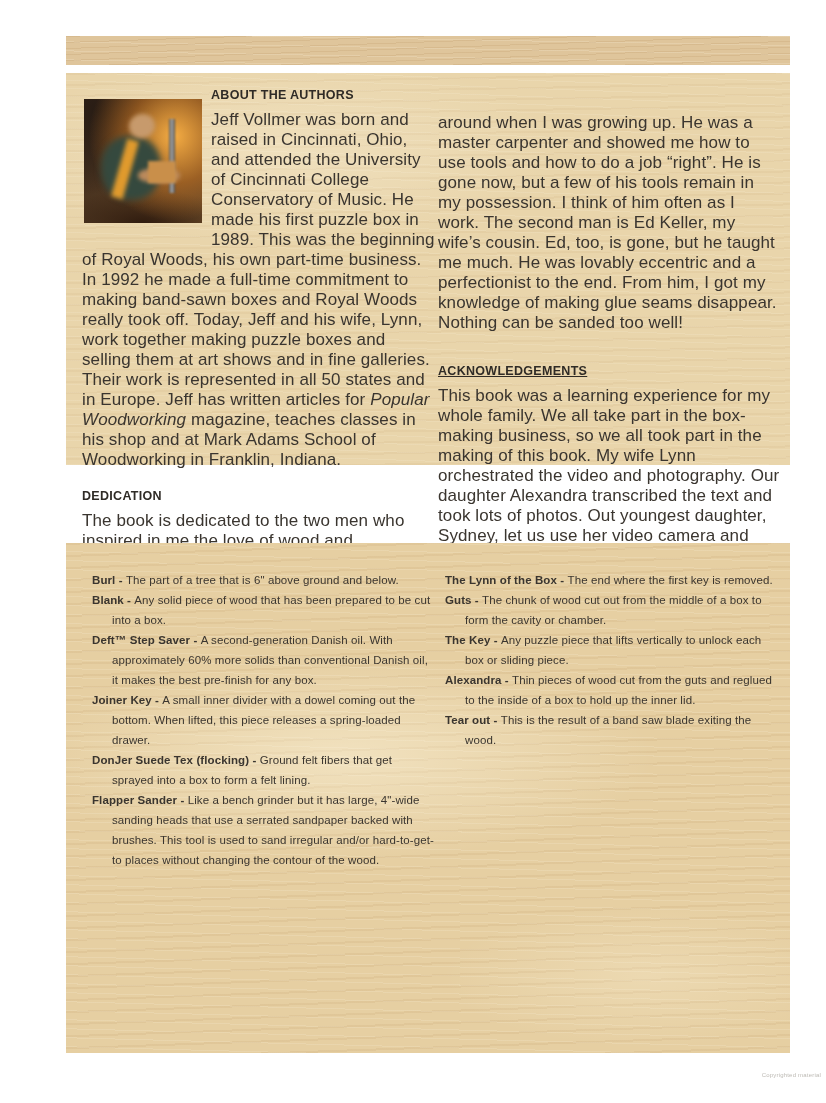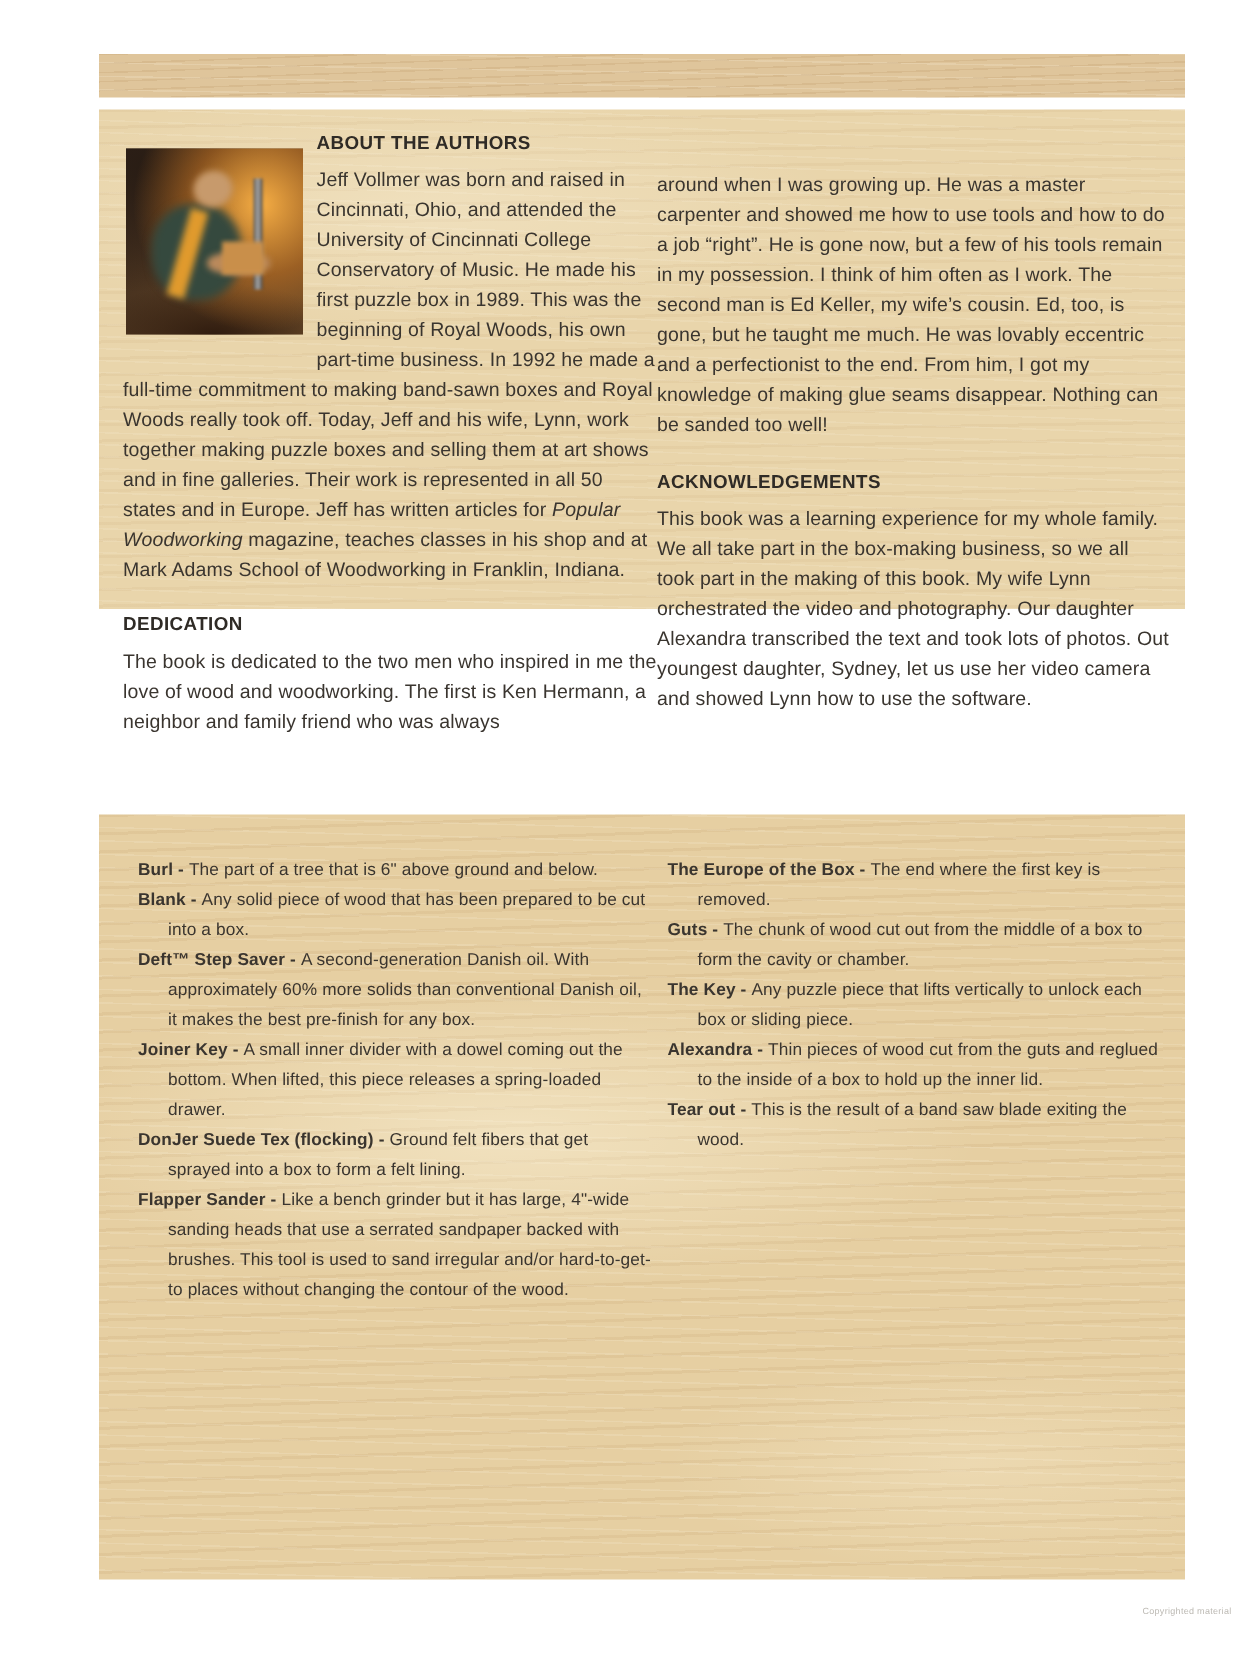--- a/index.html
+++ b/index.html
@@ -29,21 +29,21 @@
     top:36px;height:29px;
     background:
       repeating-linear-gradient(178deg, rgba(165,120,65,0.14) 0 1px, rgba(0,0,0,0) 1px 6px),
       repeating-linear-gradient(181deg, rgba(255,250,235,0.18) 0 1px, rgba(0,0,0,0) 1px 9px),
       var(--band);
   }
   .panel{
     background-color:var(--panel1);
   }
   .panel1{
-    top:73px;height:333px;
+    top:73px;height:392px;
     background:
       radial-gradient(ellipse 55% 35% at 30% 20%, rgba(255,248,230,0.30), rgba(255,255,255,0) 70%),
       repeating-linear-gradient(179deg, rgba(170,125,70,0.07) 0 2px, rgba(0,0,0,0) 2px 11px),
       repeating-linear-gradient(182deg, rgba(255,252,240,0.12) 0 1px, rgba(0,0,0,0) 1px 8px),
       var(--panel1);
   }
   .panel2{
     top:543px;height:510px;
     background:
       radial-gradient(ellipse 60% 28% at 38% 42%, rgba(255,248,226,0.45), rgba(255,255,255,0) 72%),
@@ -52,42 +52,42 @@
       repeating-linear-gradient(181.5deg, rgba(255,252,240,0.14) 0 1px, rgba(0,0,0,0) 1px 9px),
       var(--panel2);
   }
   .panel1-inner{padding:13px 10px 0 16px;display:flex;}
   .col-left{width:356px;}
   .col-right{width:342px;padding-top:27px;}
   h2,h3{
     font-size:12.5px;font-weight:700;letter-spacing:0.3px;
     color:var(--heading-ink);margin:0 0 6px 0;line-height:18px;
   }
-  p{font-size:13px;line-height:20px;letter-spacing:0.1px;}
+  p{font-size:17px;line-height:20px;letter-spacing:0.1px;}
   .photo-float{
     float:left;width:129px;height:145px;position:relative;
   }
   .photo{
     position:absolute;top:13px;left:2px;width:118px;height:124px;
     background:
       radial-gradient(circle at 76% 30%, rgba(255,180,70,0.95), rgba(205,120,35,0.55) 38%, rgba(90,50,20,0) 68%),
       radial-gradient(circle at 12% 10%, rgba(40,28,20,0.95), rgba(40,28,20,0) 55%),
       radial-gradient(ellipse 90% 35% at 50% 100%, rgba(45,26,14,0.95), rgba(70,45,25,0) 80%),
       linear-gradient(135deg, #33241a, #6b4a28);
     overflow:hidden;
   }
   .photo div{position:absolute;}
   .ph-saw{left:72%;top:16%;width:6px;height:74px;background:linear-gradient(90deg,#555,#aaa,#444);filter:blur(1px);}
   .ph-shirt{left:14%;top:30%;width:60px;height:64px;background:#35493e;border-radius:46%;filter:blur(3px);}
   .ph-head{left:38%;top:12%;width:26px;height:24px;background:#c79a6c;border-radius:50%;filter:blur(2px);transform:rotate(-14deg);}
   .ph-strap{left:30%;top:32%;width:12px;height:60px;background:#e09a2d;transform:rotate(16deg);filter:blur(2px);}
   .ph-arm{left:46%;top:56%;width:42px;height:15px;background:#bb8a5c;border-radius:45%;filter:blur(2px);}
   .ph-box{left:54%;top:50%;width:28px;height:22px;background:#c98f4a;filter:blur(1.5px);}
   .dedication-h{margin-top:17px;}
-  .ack-h{margin-top:19px;}
+  .ack-h{margin-top:29px;text-decoration:underline;}
   .indent{text-indent:13px;}
   .italic{font-style:italic;}
   .panel2-inner{padding:13px 10px 0 18px;}
   .terms-title{
     font-size:45px;font-weight:400;letter-spacing:-0.5px;
     color:var(--heading-ink);line-height:48px;
   }
   .terms-cols{display:flex;margin-top:14px;}
   .terms-col-left{width:354px;}
   .terms-col-right{width:344px;}
@@ -137,21 +137,21 @@
     <div class="terms-cols">
       <div class="terms-col-left">
           <div class="term-entry"><span class="term">Burl - </span><span class="def">The part of a tree that is 6" above ground and below.</span></div>
           <div class="term-entry"><span class="term">Blank - </span><span class="def">Any solid piece of wood that has been prepared to be cut into a box.</span></div>
           <div class="term-entry"><span class="term">Deft™ Step Saver - </span><span class="def">A second-generation Danish oil. With approximately 60% more solids than conventional Danish oil, it makes the best pre-finish for any box.</span></div>
           <div class="term-entry"><span class="term">Joiner Key - </span><span class="def">A small inner divider with a dowel coming out the bottom. When lifted, this piece releases a spring-loaded drawer.</span></div>
           <div class="term-entry"><span class="term">DonJer Suede Tex (flocking) - </span><span class="def">Ground felt fibers that get sprayed into a box to form a felt lining.</span></div>
           <div class="term-entry"><span class="term">Flapper Sander - </span><span class="def">Like a bench grinder but it has large, 4"-wide sanding heads that use a serrated sandpaper backed with brushes. This tool is used to sand irregular and/or hard-to-get-to places without changing the contour of the wood.</span></div>
         </div>
       <div class="terms-col-right">
-          <div class="term-entry"><span class="term">The Europe of the Box - </span><span class="def">The end where the first key is removed.</span></div>
+          <div class="term-entry"><span class="term">The Lynn of the Box - </span><span class="def">The end where the first key is removed.</span></div>
           <div class="term-entry"><span class="term">Guts - </span><span class="def">The chunk of wood cut out from the middle of a box to form the cavity or chamber.</span></div>
           <div class="term-entry"><span class="term">The Key - </span><span class="def">Any puzzle piece that lifts vertically to unlock each box or sliding piece.</span></div>
           <div class="term-entry"><span class="term">Alexandra - </span><span class="def">Thin pieces of wood cut from the guts and reglued to the inside of a box to hold up the inner lid.</span></div>
           <div class="term-entry"><span class="term">Tear out - </span><span class="def">This is the result of a band saw blade exiting the wood.</span></div>
         </div>
     </div>
   </div>
 </section>
 
 <div class="copyright">Copyrighted material</div>

